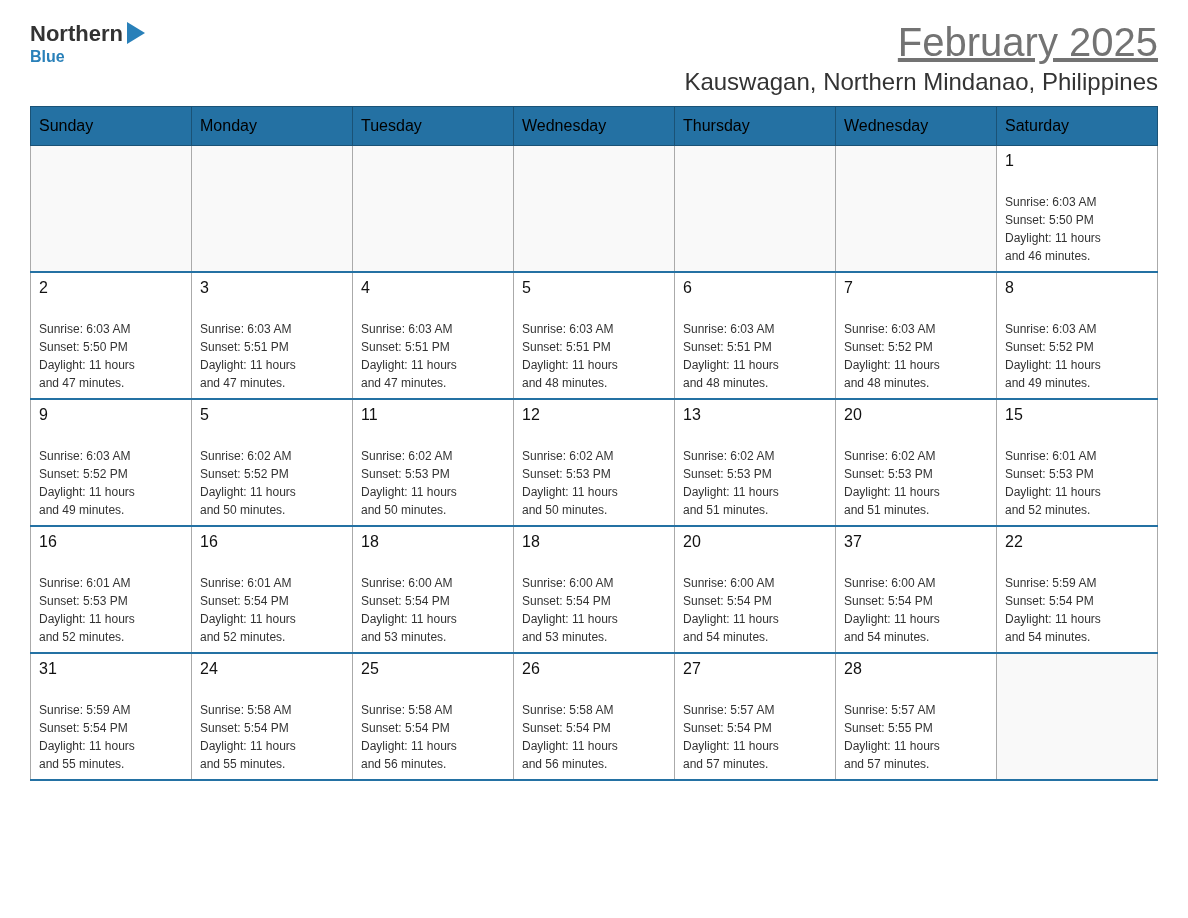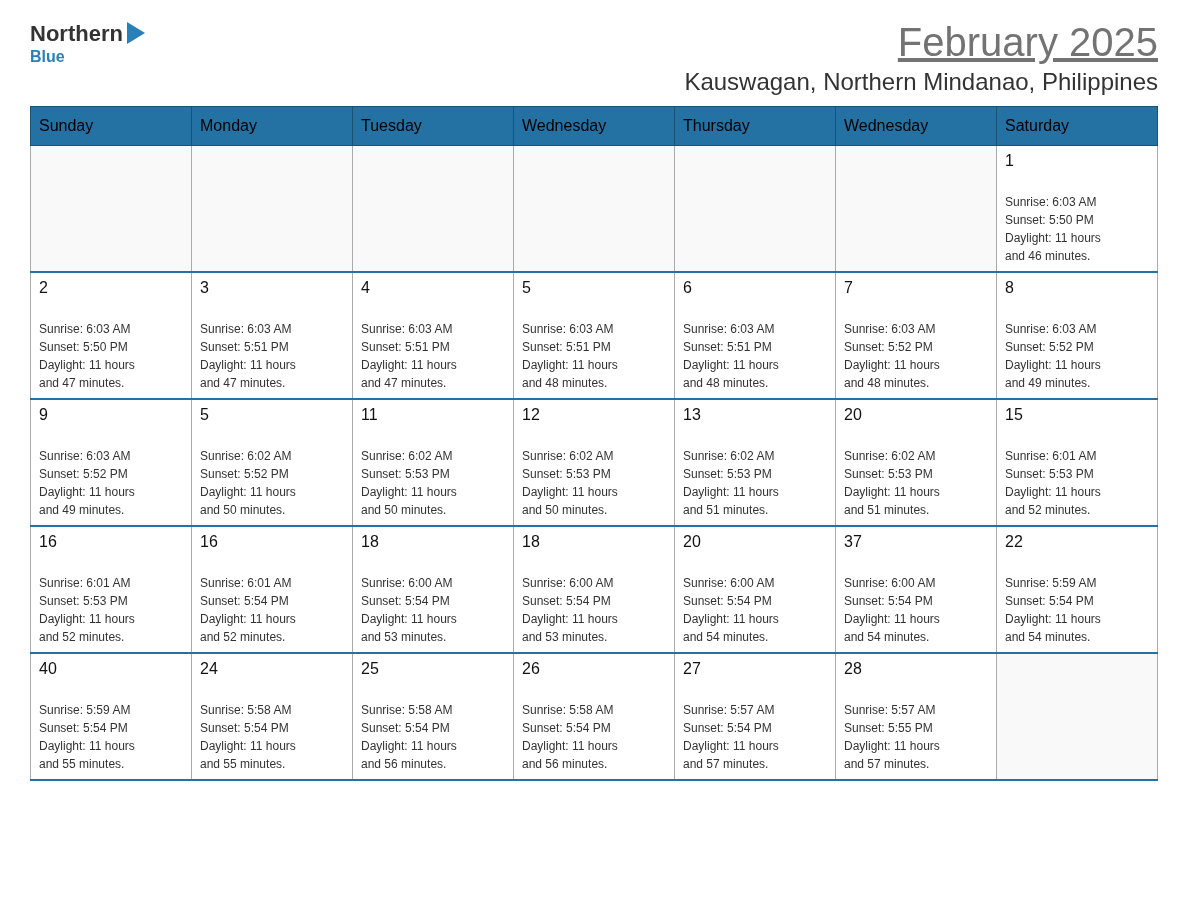--- a/index.html
+++ b/index.html
@@ -298,21 +298,21 @@
         <td>
           <span class="day-number">22</span>
           <div class="day-info" style="white-space: pre-line;">Sunrise: 5:59 AM
 Sunset: 5:54 PM
 Daylight: 11 hours
 and 54 minutes.</div>
         </td>
       </tr>
       <tr>
         <td>
-          <span class="day-number">40</span>
+          <span class="day-number">31</span>
           <div class="day-info" style="white-space: pre-line;">Sunrise: 5:59 AM
 Sunset: 5:54 PM
 Daylight: 11 hours
 and 55 minutes.</div>
         </td>
         <td>
           <span class="day-number">24</span>
           <div class="day-info" style="white-space: pre-line;">Sunrise: 5:58 AM
 Sunset: 5:54 PM
 Daylight: 11 hours

